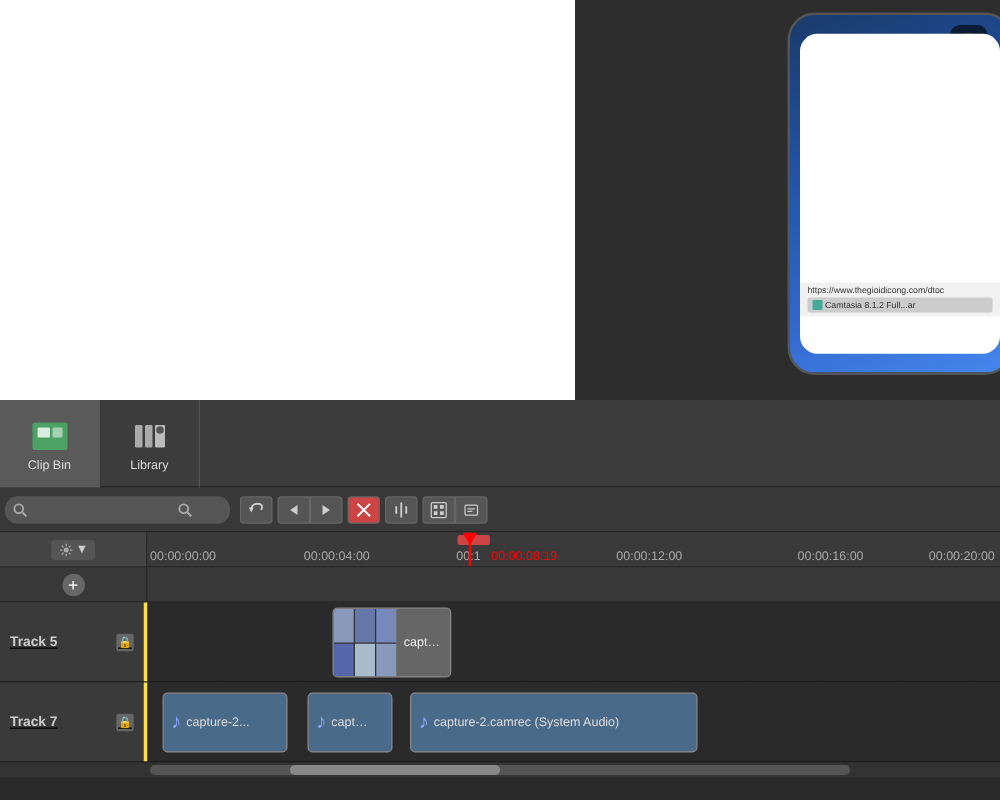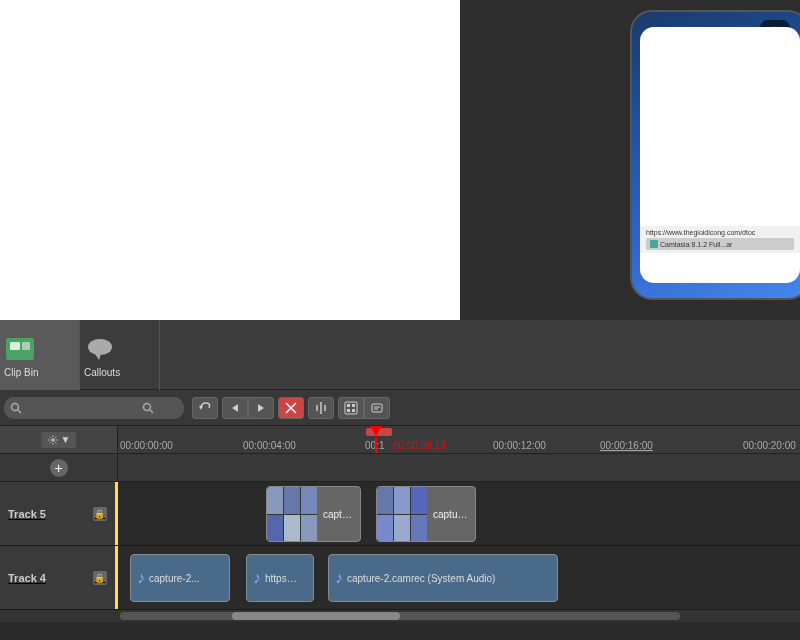--- a/index.html
+++ b/index.html
@@ -99,21 +99,21 @@
       height: 70px;
       background: #3c3c3c;
       display: flex;
       align-items: center;
       padding: 0 0;
       border-bottom: 1px solid #222;
     }
     .tool-item {
       display: flex;
       flex-direction: column;
-      align-items: flex-start;
+      align-items: center;
       justify-content: center;
       width: 80px;
       height: 70px;
       cursor: pointer;
       color: #ddd;
       font-size: 11px;
       gap: 4px;
       border-right: 1px solid #555;
       padding: 8px 4px 4px;
     }
@@ -446,30 +446,32 @@
     <div class="tool-icon">
       <svg width="32" height="26" viewBox="0 0 32 26">
         <rect x="2" y="2" width="28" height="22" rx="2" fill="#4aaa66" opacity="0.9"></rect>
         <rect x="6" y="6" width="10" height="8" rx="1" fill="white" opacity="0.8"></rect>
         <rect x="18" y="6" width="8" height="8" rx="1" fill="white" opacity="0.5"></rect>
       </svg>
     </div>
     <span class="tool-label">Clip Bin</span>
   </div>
 
-
   <div class="tool-item">
     <div class="tool-icon">
-      <svg width="30" height="26" viewBox="0 0 30 26">
-        <ellipse cx="15" cy="11" rx="12" ry="8" fill="#aaa"></ellipse>
-        <polygon points="10,18 14,24 16,18" fill="#aaa"></polygon>
+      <svg width="28" height="26" viewBox="0 0 28 26">
+        <rect x="2" y="4" width="6" height="18" rx="1" fill="#aaa"></rect>
+        <rect x="10" y="4" width="6" height="18" rx="1" fill="#aaa"></rect>
+        <rect x="18" y="4" width="8" height="18" rx="1" fill="#bbb"></rect>
+        <circle cx="22" cy="8" r="3" fill="#555"></circle>
       </svg>
     </div>
-    <span class="tool-label">Callouts</span>
-  </div>
+    <span class="tool-label">Library</span>
+  </div>
+
 
 
 
 
 </div>
 
 <div class="timeline-controls">
   <div class="search-box">
     <svg width="12" height="12" viewBox="0 0 12 12">
       <circle cx="5" cy="5" r="3.5" stroke="#aaa" stroke-width="1.5" fill="none"></circle>
@@ -549,21 +551,21 @@
         <span style="color:#ccc; font-size:10px;">▼</span>
       </div>
     </div>
     <div class="timescale">
 
       <span class="time-mark" style="left:2px;">00:00:00:00</span>
       <span class="time-mark" style="left:125px;">00:00:04:00</span>
       <span class="time-mark" style="left:247px;">00:1</span>
       <span class="time-mark" style="left: 275px; color: red; text-align: center;">00:00:08:19</span>
       <span class="time-mark" style="left:375px;">00:00:12:00</span>
-      <span class="time-mark" style="left:482px;text-decoration:underline;">00:00:16:00</span>
+      <span class="time-mark" style="left:520px;">00:00:16:00</span>
       <span class="time-mark" style="left:625px;">00:00:20:00</span>
 
       <div style="position:absolute; left:257px; top:0; bottom:0; width:2px; background:red; z-index:5;">
         <div class="playhead-marker"></div>
       </div>
 
       <div style="position:absolute; top:2px; left:248px; width:26px; height:8px; background:#c44; border-radius:2px;"></div>
     </div>
   </div>
 
@@ -589,54 +591,41 @@
             <div class="clip-thumb-cell" style="background:#6677aa;"></div>
             <div class="clip-thumb-cell" style="background:#7788bb;"></div>
             <div class="clip-thumb-cell" style="background:#5566aa;"></div>
             <div class="clip-thumb-cell" style="background:#aabbcc;"></div>
             <div class="clip-thumb-cell" style="background:#8899bb;"></div>
           </div>
         </div>
         <span class="clip-label">capture-2.ca…</span>
       </div>
 
-      <div class="clip video-clip" style="left:258px; width:100px;">
-        <div class="clip-thumbnail">
-          <div class="clip-thumb-grid">
-            <div class="clip-thumb-cell" style="background:#6677aa;"></div>
-            <div class="clip-thumb-cell" style="background:#8899cc;"></div>
-            <div class="clip-thumb-cell" style="background:#5566bb;"></div>
-            <div class="clip-thumb-cell" style="background:#7788cc;"></div>
-            <div class="clip-thumb-cell" style="background:#9900aa;background:#99aacc;"></div>
-            <div class="clip-thumb-cell" style="background:#6677bb;"></div>
-          </div>
-        </div>
-        <span class="clip-label">capture…</span>
-      </div>
     </div>
   </div>
 
   <div class="track-row">
     <div class="track-header">
-      <span class="track-name">Track 4</span>
+      <span class="track-name">Track 7</span>
       <div class="lock-icon">🔒</div>
     </div>
     <div class="track-content">
 
       <div class="clip audio-clip" style="left:12px; width:100px;">
         <div class="audio-clip-inner">
           <span class="music-note">♪</span>
           <span class="audio-label">capture-2...</span>
         </div>
       </div>
 
       <div class="clip audio-clip" style="left:128px; width:68px;">
         <div class="audio-clip-inner">
           <span class="music-note">♪</span>
-          <span class="audio-label">https…</span>
+          <span class="audio-label">capt…</span>
         </div>
       </div>
 
       <div class="clip audio-clip" style="left:210px; width:230px;">
         <div class="audio-clip-inner">
           <span class="music-note">♪</span>
           <span class="audio-label">capture-2.camrec (System Audio)</span>
         </div>
       </div>
     </div>

